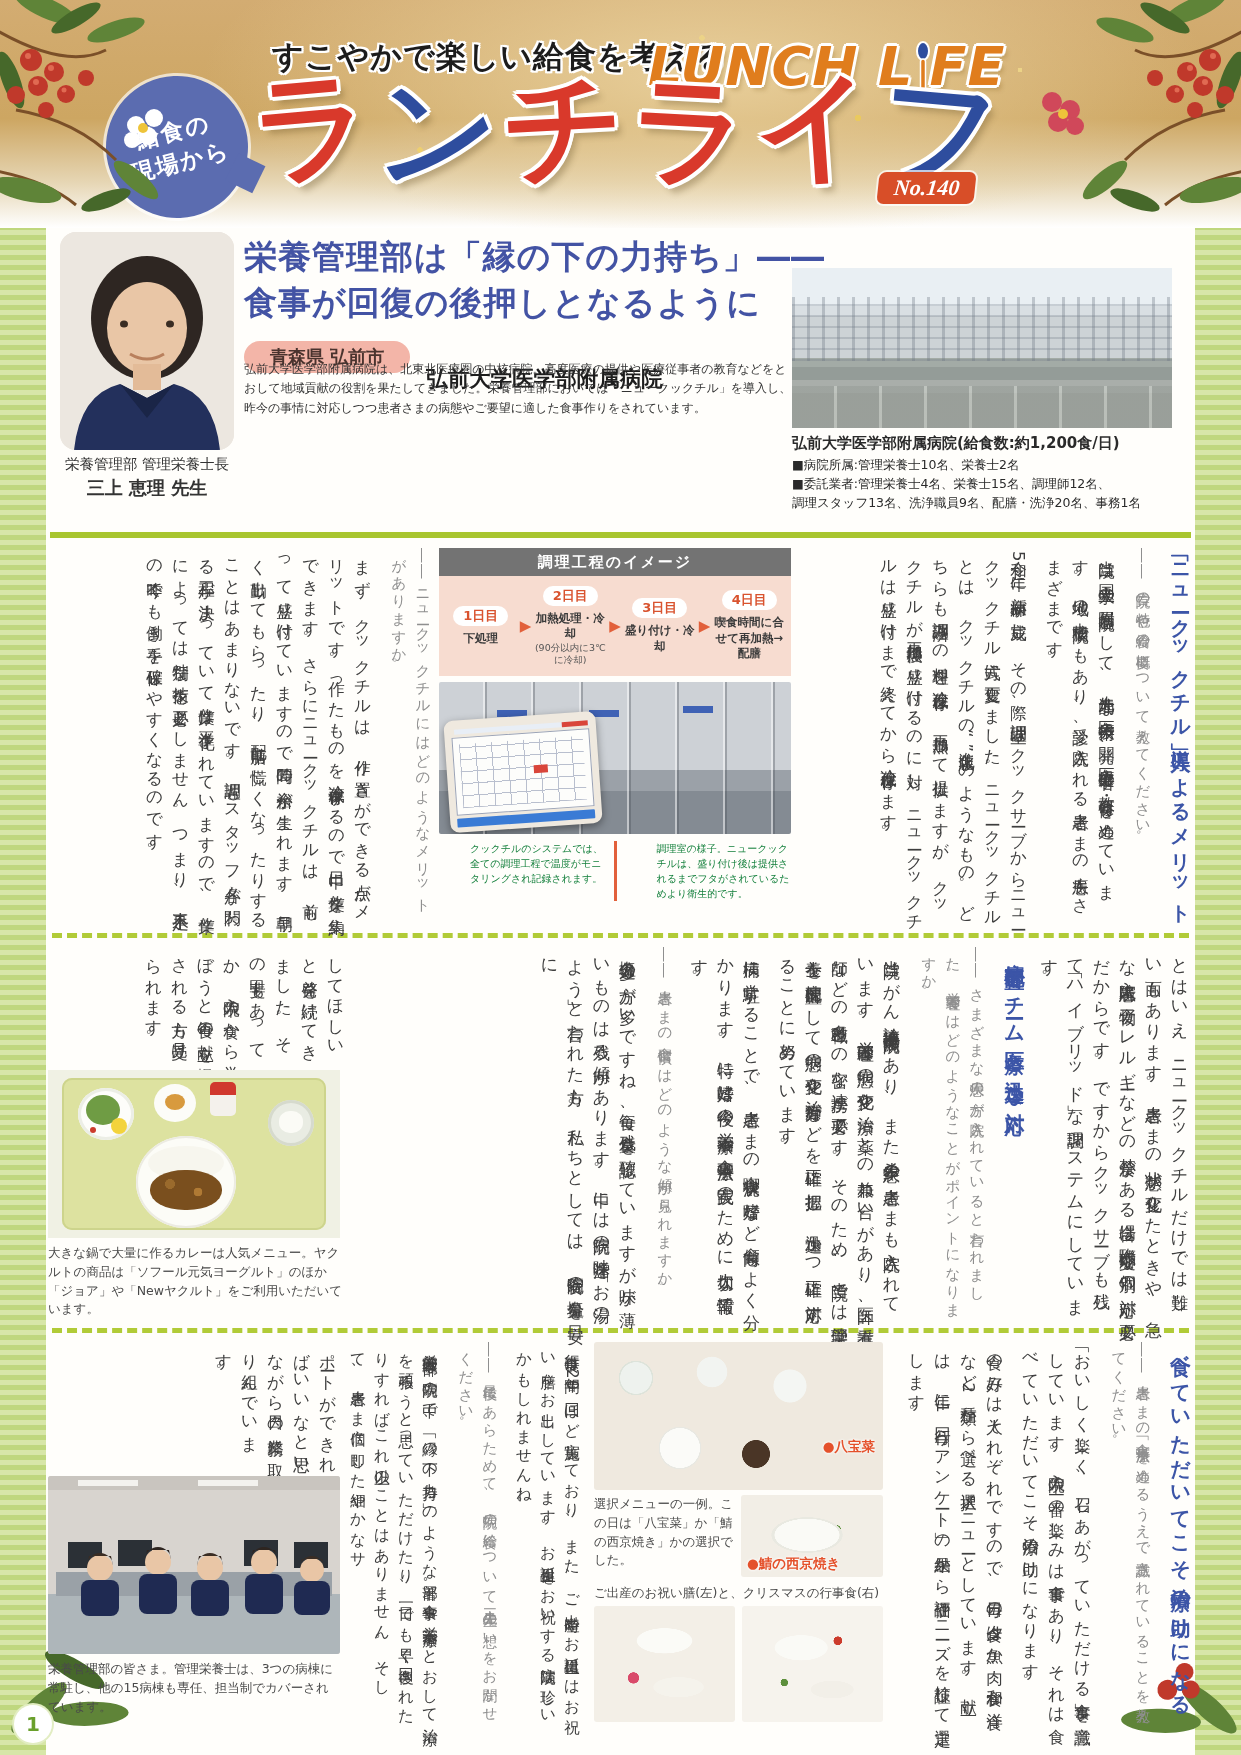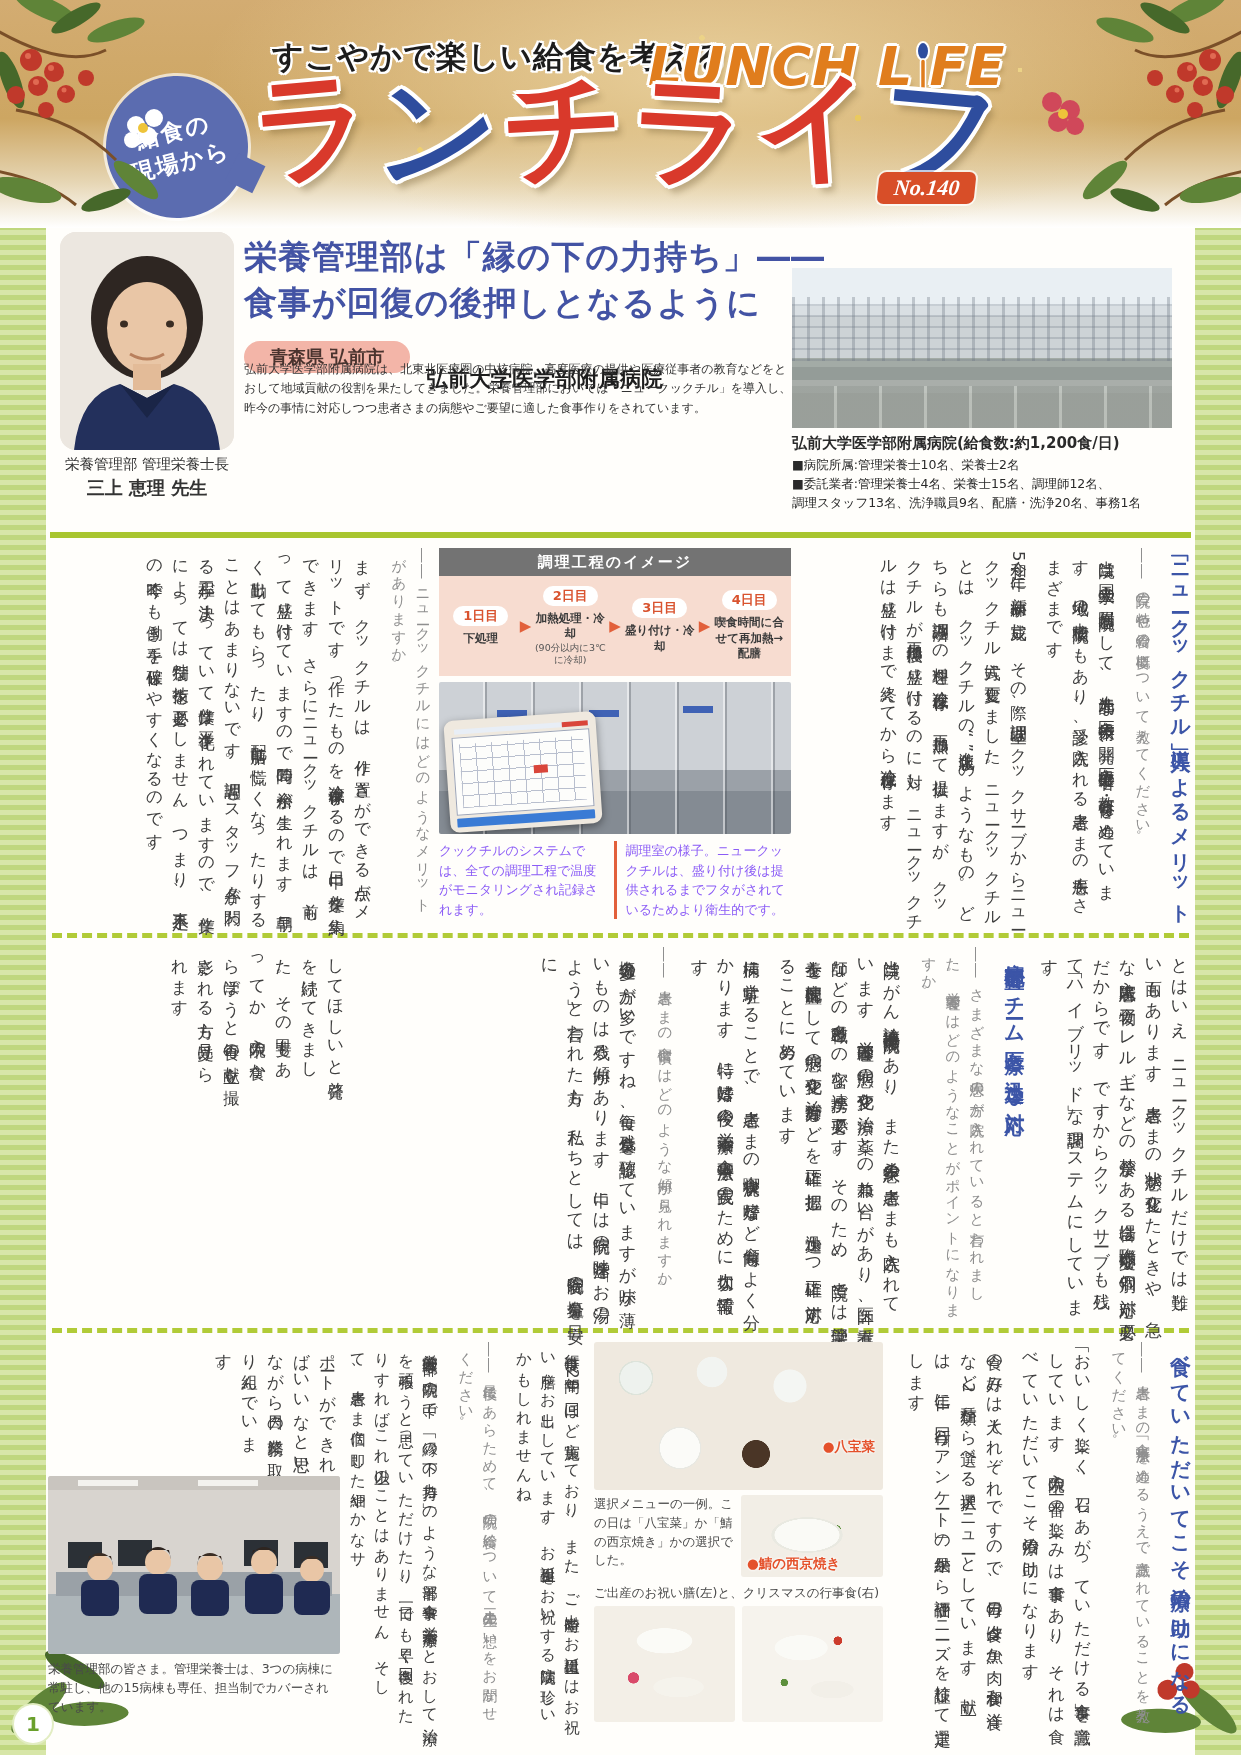--- a/index.html
+++ b/index.html
@@ -123,21 +123,21 @@
     transform:rotate(-4deg); box-shadow:0 3px 8px rgba(0,0,0,.4); padding:7px; }
   .monitor .screen { position:relative; height:78px; background:#fdfdfb; border:1px solid #9aa2b5; overflow:hidden; }
   .monitor .screen::before { content:""; position:absolute; inset:6px;
     background:repeating-linear-gradient(0deg,#b9bfce 0 1px,transparent 1px 12px),repeating-linear-gradient(90deg,#b9bfce 0 1px,transparent 1px 16px); }
   .monitor .screen::after { content:""; position:absolute; left:58%; top:42%; width:14px; height:8px; background:#d9453a; }
   .monitor .bar-top { position:absolute; left:10px; top:9px; width:136px; height:5px; background:#e8eef6; }
   .monitor .bar-top::after { content:""; position:absolute; right:2px; top:0; width:26px; height:5px; background:#d9453a; }
   .monitor .taskbar { margin-top:3px; height:9px; background:#3a7bd5; border-radius:1px; }
 
   .kcap-row { display:flex; margin-top:7px; align-items:flex-start; }
-  .kcap { flex:1; font-size:13px; line-height:1.5; color:#8b5cf6; }
+  .kcap { flex:1; font-size:10px; line-height:1.5; color:#15803d;margin-left:31px; }
   .kcap-divider { width:3px; align-self:stretch; background:#e2603b; margin:0 9px; }
 
   
   .tray-photo { position:relative; width:292px; height:168px; background:#f0f1e4; overflow:hidden; }
   .tray { position:absolute; left:14px; top:8px; right:14px; bottom:8px; background:#dde2a0; border-radius:10px; box-shadow:inset 0 0 0 2px #cdd48c; }
   .tp { position:absolute; border-radius:50%; }
   .tp.salad { left:16px; top:10px; width:56px; height:52px; background:#fdfdfa; box-shadow:inset 0 0 0 3px #eceee6; }
   .tp.salad::before { content:""; position:absolute; left:8px; top:7px; width:34px; height:30px; border-radius:50%; background:#6f9c44; }
   .tp.salad::after { content:""; position:absolute; right:7px; bottom:6px; width:16px; height:16px; border-radius:50%; background:#f3d33c; box-shadow:-26px 4px 0 -5px #cc3b2c; }
   .tp.tsukemono { left:92px; top:6px; width:42px; height:38px; background:#fcfcf8; }
@@ -416,20 +416,32 @@
       </div>
     </section>
 
     <div class="dashed"></div>
 
     <section class="band band2">
       <div class="col-left">
         <div class="vtext vtail">
           <p>してほしいと啓発を続けてきました。その甲斐もあってか、入院中の食から学ぼうと毎食の献立を撮影される方も見受けられます。</p>
         </div>
+        <figure>
+          <div class="tray-photo">
+            <div class="tray">
+              <div class="tp salad"></div>
+              <div class="tp tsukemono"></div>
+              <div class="tp yogurt"></div>
+              <div class="tp glass"></div>
+              <div class="tp curry"></div>
+            </div>
+          </div>
+          <figcaption class="fig-caption">大きな鍋で大量に作るカレーは人気メニュー。ヤクルトの商品は「ソフール元気ヨーグルト」のほか「ジョア」や「Newヤクルト」をご利用いただいています。</figcaption>
+        </figure>
       </div>
       <div class="vtext band2-main">
         <p>とはいえ、ニュークックチルだけでは難しい面もあります。患者さまの状態が変化したときや、急な入院患者に食物アレルギーなどの禁食がある場合は臨機応変な個別の対応が必要だからです。ですからクックサーブも残して「ハイブリッド」な調理システムにしています。</p>
         <h3>病棟配置でチーム医療と迅速な対応</h3>
         <p class="q">――さまざまな疾患の方が入院されていると言われました。栄養管理ではどのようなことがポイントになりますか。</p>
         <p>当院はがん診療連携拠点病院であり、また希少疾患の患者さまも入院されています。栄養管理は病態の変化や治療、薬との兼ね合いがあり、医師、看護師などの多職種との密な連携が必要です。そのため、当院では管理栄養士を病棟配置にして病態の変化や治療方針などを正確に把握し、迅速かつ正確に対応することに努めています。</p>
         <p>病棟に常駐することで、患者さまの喫食状況や嗜好など食傾向もよく分かります。特に嗜好は今後の栄養治療や食事療法の実践のために大切な情報です。</p>
         <p class="q">――患者さまの食習慣にはどのような傾向が見られますか。</p>
         <p>塩分過多の方が多いですね。毎食、残食量を確認していますが味が薄いものは残る傾向があります。中には病院の味噌汁を「お湯のよう」と言われた方も。私たちとしては、病院食の塩分量を目安に</p>
       </div>

